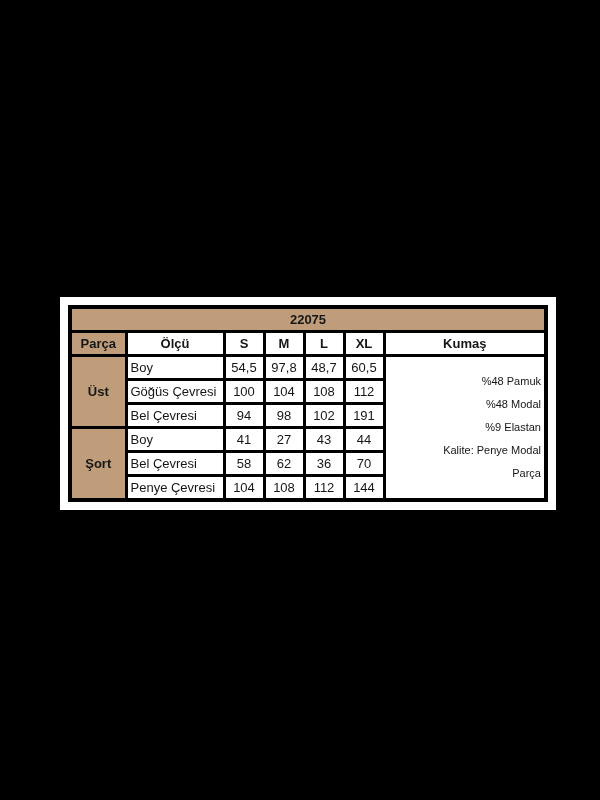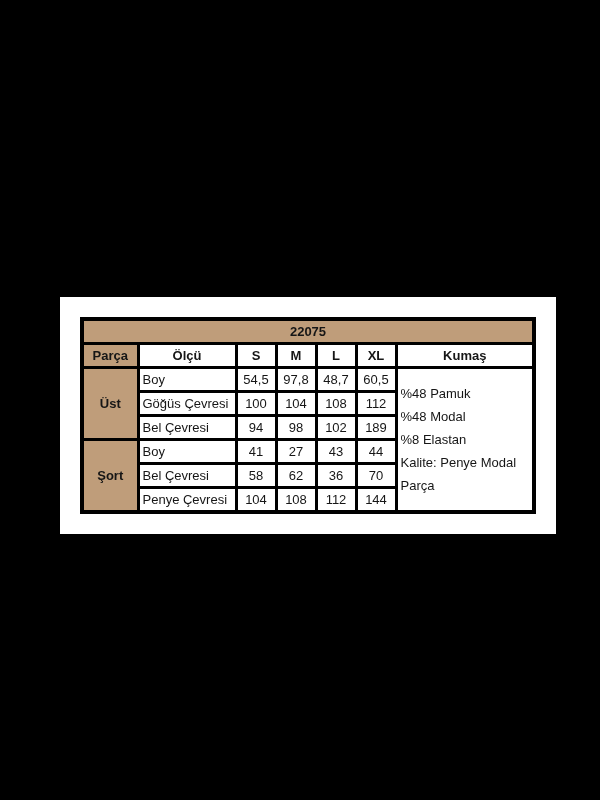--- a/index.html
+++ b/index.html
@@ -14,21 +14,21 @@
     background: var(--page-bg, #000000);
     overflow: hidden;
     font-family: "Liberation Sans", sans-serif;
   }
   .table-frame {
     position: absolute;
     left: 60px;
     top: 297px;
     width: 496px;
     background: var(--frame, #ffffff);
-    padding: 20px;
+    padding: 8px;
     box-sizing: border-box;
   }
   table.size-chart {
     border-collapse: collapse;
     table-layout: fixed;
     width: 100%;
     background: var(--cell-bg, #ffffff);
     border: 4px solid var(--border, #000000);
     color: var(--text, #161616);
   }
@@ -42,22 +42,22 @@
     overflow: hidden;
     white-space: nowrap;
   }
   td.tan   { background: var(--header-bg, #bf9d7a) !important; }
   td.bold  { font-weight: bold; font-size: 14px; }
   td.center{ text-align: center; }
   td.fabric-cell { vertical-align: middle; padding: 0 2px 0 3px; }
   .fabric-line {
     display: block;
     line-height: 23px;
-    font-size: 13px;
-    text-align: left;
+    font-size: 11px;
+    text-align: right;
   }
 </style>
 </head>
 <body>
 
 <div class="stage">
   <div class="table-frame">
     <table class="size-chart">
       <colgroup>
         <col style="width:56px">
@@ -84,38 +84,38 @@
         <tr>
           <td rowspan="3" class="tan bold center">Üst</td>
           <td>Boy</td>
           <td class="center">54,5</td>
           <td class="center">97,8</td>
           <td class="center">48,7</td>
           <td class="center">60,5</td>
           <td rowspan="6" class="fabric-cell">
             <span class="fabric-line">%48 Pamuk</span>
             <span class="fabric-line">%48 Modal</span>
-            <span class="fabric-line">%8 Elastan</span>
+            <span class="fabric-line">%9 Elastan</span>
             <span class="fabric-line">Kalite: Penye Modal</span>
             <span class="fabric-line">Parça</span>
           </td>
         </tr>
         <tr>
           <td>Göğüs Çevresi</td>
           <td class="center">100</td>
           <td class="center">104</td>
           <td class="center">108</td>
           <td class="center">112</td>
         </tr>
         <tr>
           <td>Bel Çevresi</td>
           <td class="center">94</td>
           <td class="center">98</td>
           <td class="center">102</td>
-          <td class="center">189</td>
+          <td class="center">191</td>
         </tr>
         <tr>
           <td rowspan="3" class="tan bold center">Şort</td>
           <td>Boy</td>
           <td class="center">41</td>
           <td class="center">27</td>
           <td class="center">43</td>
           <td class="center">44</td>
         </tr>
         <tr>

